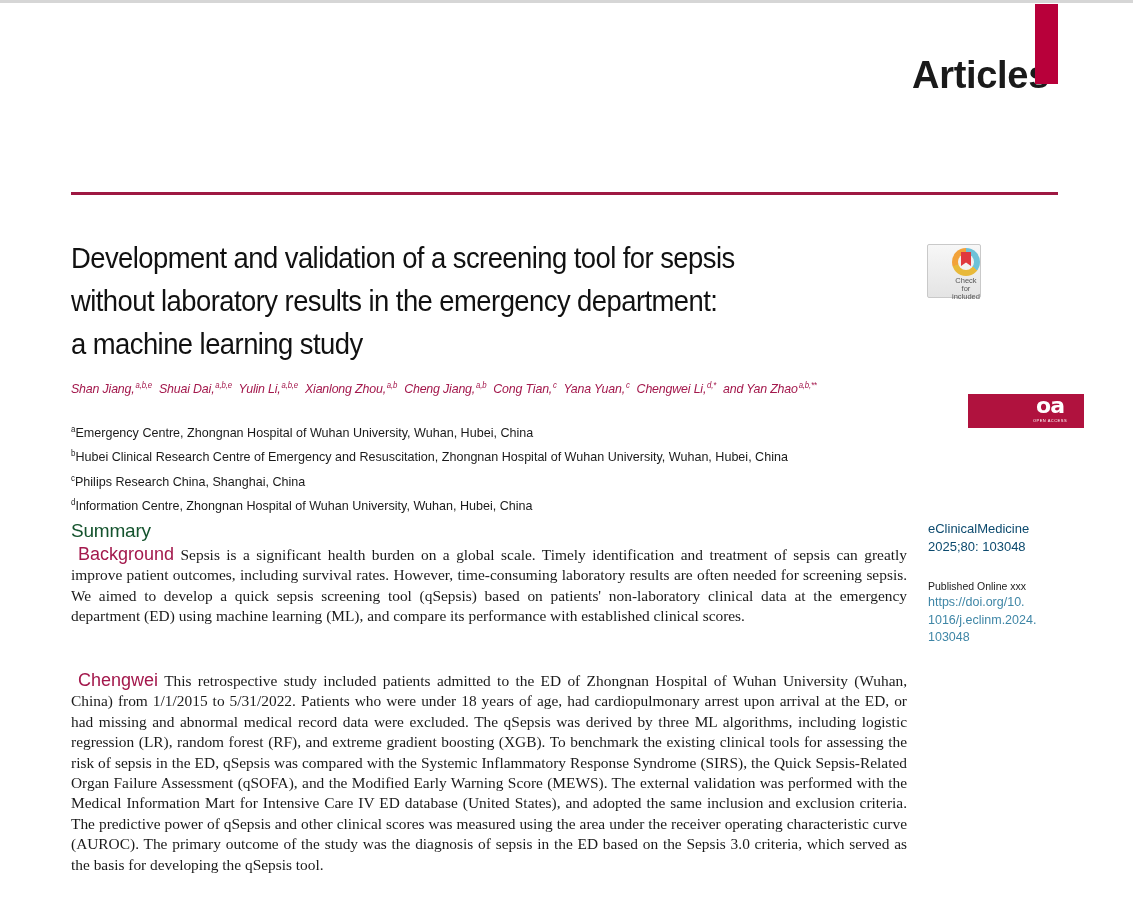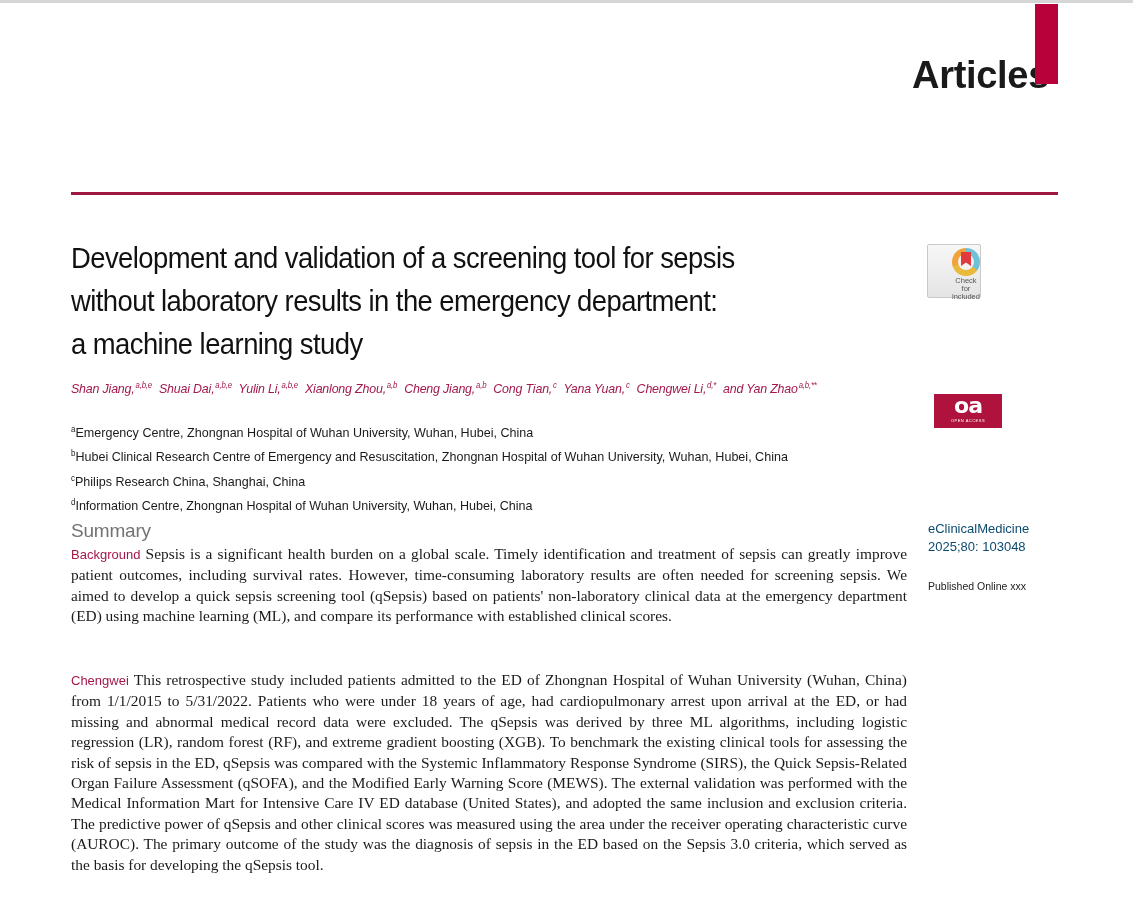--- a/index.html
+++ b/index.html
@@ -39,32 +39,32 @@
     width:28px; height:28px; border-radius:50%; margin:3px auto 0; position:relative;
     background:conic-gradient(#6ec1d8 0 35%, #e8b93a 35% 70%, #f2a23a 70% 100%);
   }
   .cfu-circle::after { content:""; position:absolute; left:6px; top:6px; width:16px; height:16px; border-radius:50%; background:#f2f2f2; }
   .cfu-flag {
     position:absolute; left:9px; top:4px; width:10px; height:14px; background:#e0393e; z-index:2;
     clip-path:polygon(0 0,100% 0,100% 100%,50% 75%,0 100%);
   }
   .cfu-text { font-size:7.5px; line-height:8px; color:#555; margin-top:1px; }
   .oa {
-    position:absolute; left:934px; top:394px; width:68px; height:34px; background:#b0123e; color:#fff; text-align:center;
+    position:absolute; left:968px; top:394px; width:68px; height:34px; background:#b0123e; color:#fff; text-align:center;padding-left:48px;
   }
   .oa-main { font-family:"DejaVu Sans", sans-serif; font-size:22px; font-weight:bold; line-height:24px; letter-spacing:-1px; }
   .oa-sub { font-size:4px; letter-spacing:0.5px; line-height:6px; }
   .summary-head {
-    position:absolute; left:71px; top:520px; font-size:19px; color:#737373; letter-spacing:-0.2px;
+    position:absolute; left:71px; top:520px; font-size:19px; color:#14532d; letter-spacing:-0.2px;
   }
   .body-text {
     position:absolute; left:71px; width:836px; font-family:"Liberation Serif", serif; font-size:15.4px;
     line-height:20.4px; color:#1a1a1a; text-align:justify; text-align-last:left;
   }
-  .body-text .lbl { font-family:"Liberation Sans", sans-serif; color:#a3184c; font-size:13px; }
+  .body-text .lbl { font-family:"Liberation Sans", sans-serif; color:#a3184c; font-size:18px;margin-left:7px; }
   .bg-para { top:544px; }
   .methods-para { top:670px; }
   .sidebar { position:absolute; left:928px; top:520px; width:130px; }
   .journal { color:#0c4a6e; font-size:13px; line-height:18px; }
   .pubonline { font-size:10.5px; color:#222; margin-top:22px; line-height:16px; }
   .doi { color:#3f86a6; font-size:12.5px; line-height:17.5px; }
   [data-interactable="true"] { cursor:pointer; }
 </style>
 </head>
 <body>
@@ -125,13 +125,18 @@
 
 <p class="body-text methods-para" data-interactable="false" style="margin:0;">
   <span class="lbl" data-interactable="false">Chengwei</span>
   <span data-interactable="false">This retrospective study included patients admitted to the ED of Zhongnan Hospital of Wuhan University (Wuhan, China) from 1/1/2015 to 5/31/2022. Patients who were under 18 years of age, had cardiopulmonary arrest upon arrival at the ED, or had missing and abnormal medical record data were excluded. The qSepsis was derived by three ML algorithms, including logistic regression (LR), random forest (RF), and extreme gradient boosting (XGB). To benchmark the existing clinical tools for assessing the risk of sepsis in the ED, qSepsis was compared with the Systemic Inflammatory Response Syndrome (SIRS), the Quick Sepsis-Related Organ Failure Assessment (qSOFA), and the Modified Early Warning Score (MEWS). The external validation was performed with the Medical Information Mart for Intensive Care IV ED database (United States), and adopted the same inclusion and exclusion criteria. The predictive power of qSepsis and other clinical scores was measured using the area under the receiver operating characteristic curve (AUROC). The primary outcome of the study was the diagnosis of sepsis in the ED based on the Sepsis 3.0 criteria, which served as the basis for developing the qSepsis tool.</span>
 </p>
 
 <div class="sidebar" data-interactable="false">
   <div class="journal" data-interactable="true">eClinicalMedicine</div>
   <div class="journal" data-interactable="false">2025;80: 103048</div>
   <div class="pubonline" data-interactable="false">Published Online xxx</div>
+  <div data-interactable="true">
+    <div class="doi" data-interactable="true">https://doi.org/10.</div>
+    <div class="doi" data-interactable="true">1016/j.eclinm.2024.</div>
+    <div class="doi" data-interactable="true">103048</div>
+  </div>
 </div>
 
 </body></html>

